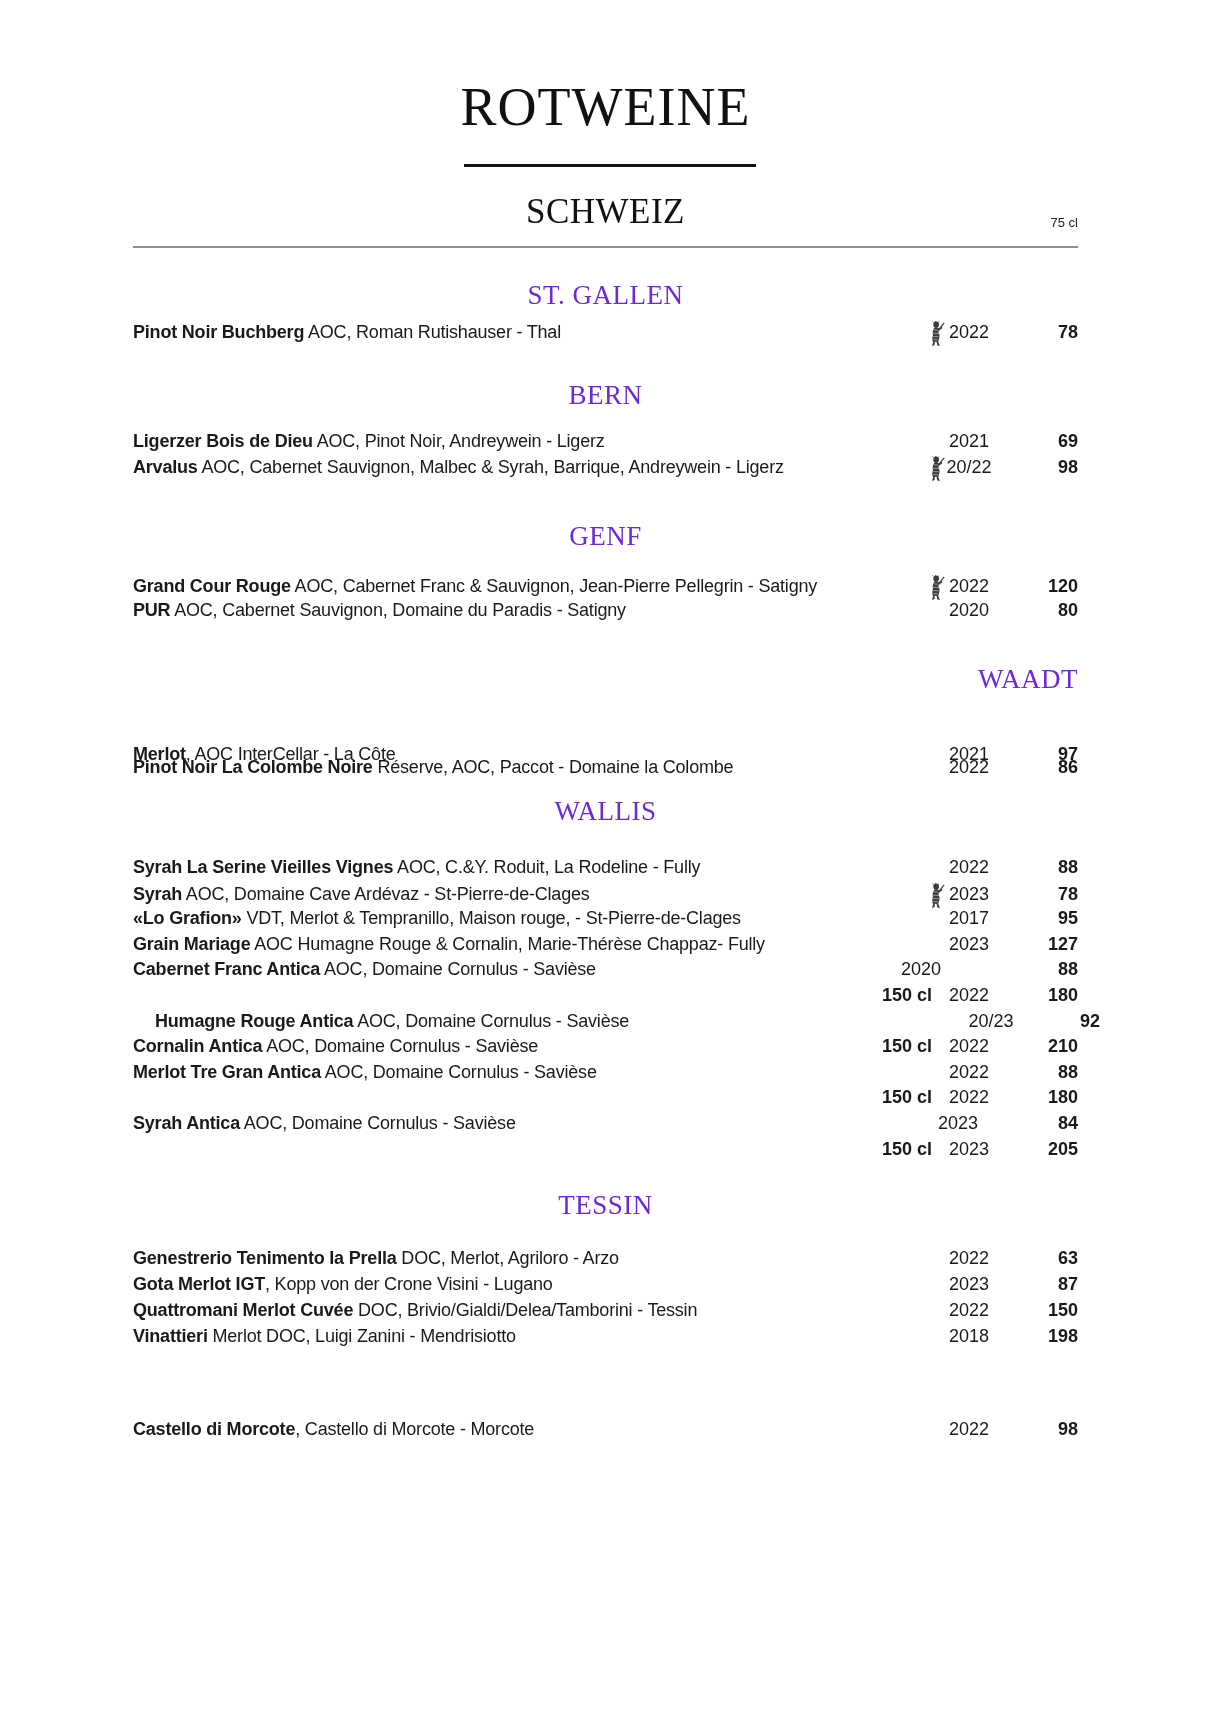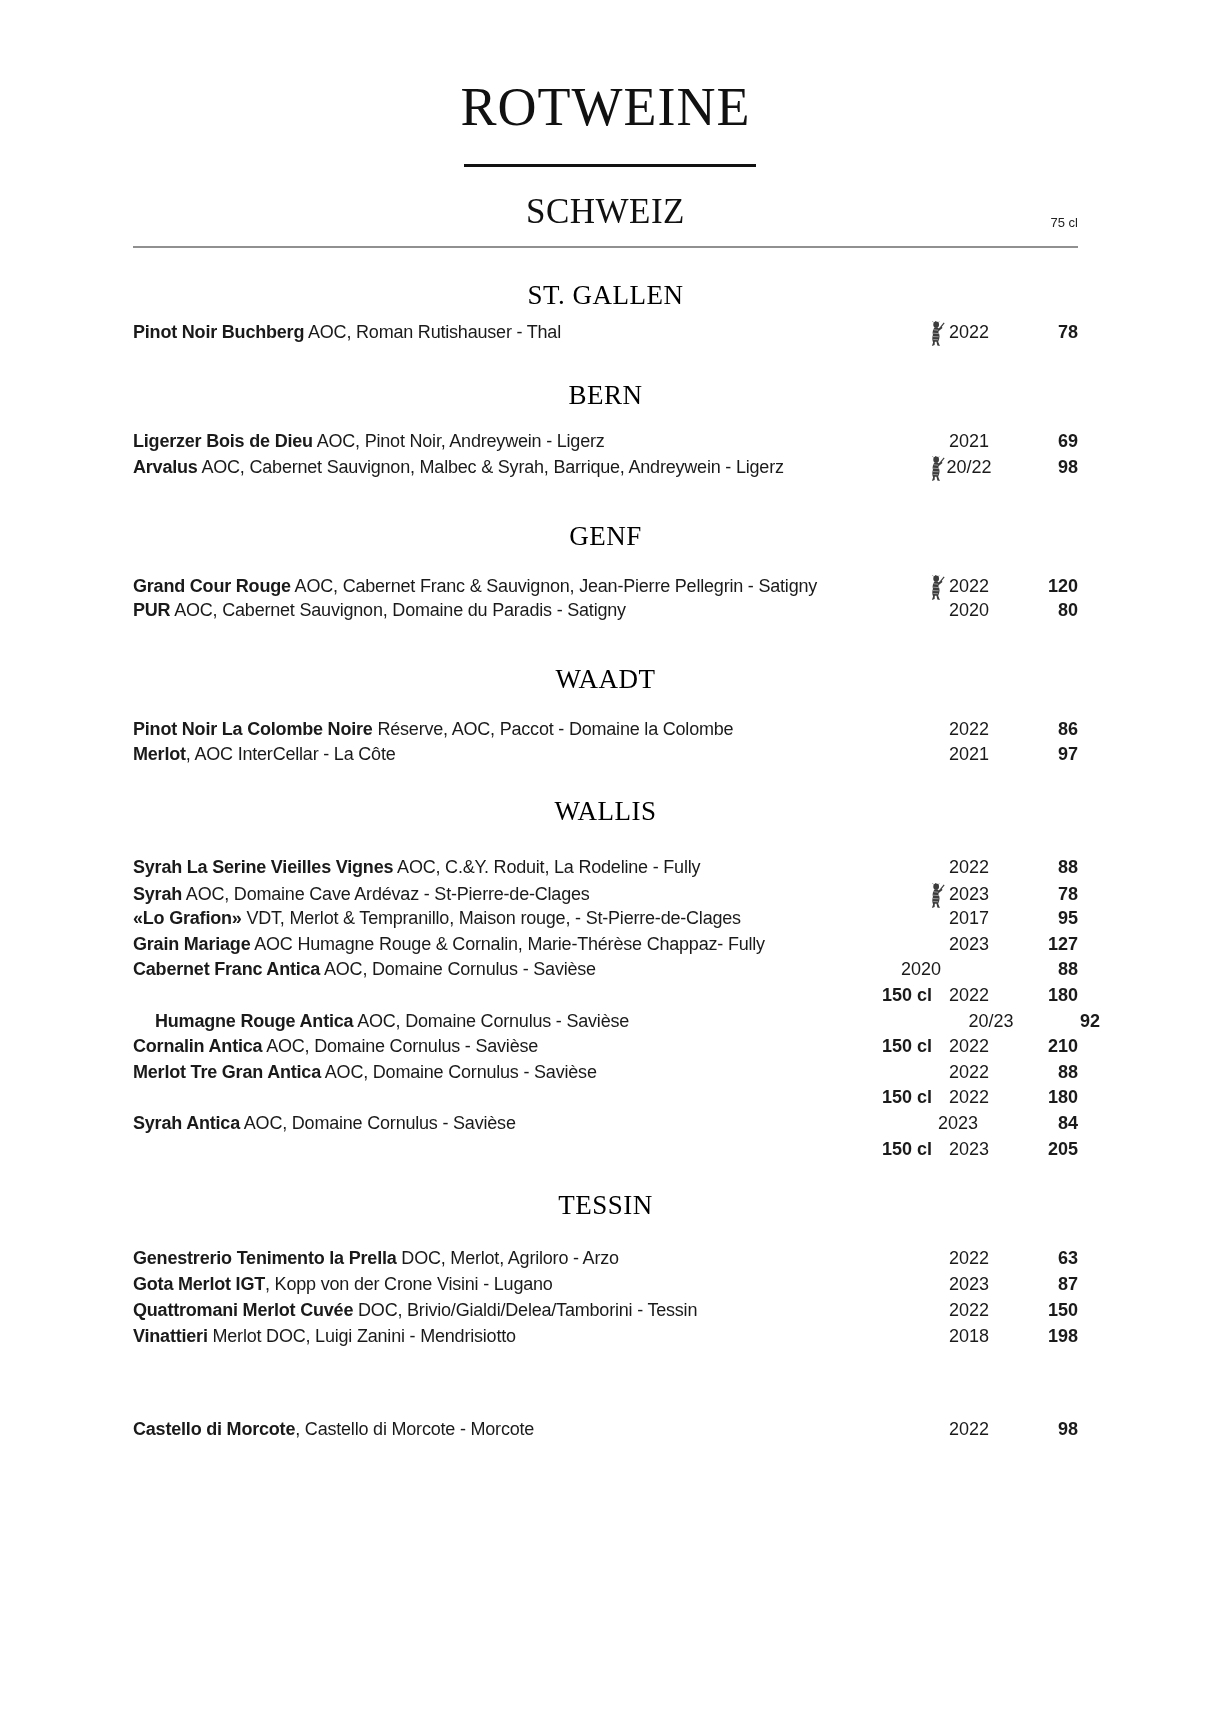--- a/index.html
+++ b/index.html
@@ -9,21 +9,21 @@
 
   .doc-title { position:absolute; left:133px; width:945px; top:76px; text-align:center;
     font-family:"Liberation Serif", serif; font-size:54px; font-weight:400; letter-spacing:1px; color:#111; }
   .title-rule { position:absolute; left:464px; top:164px; width:292px; height:3px; background:#111; }
   .doc-subtitle { position:absolute; left:133px; width:945px; top:192px; text-align:center;
     font-family:"Liberation Serif", serif; font-size:35px; font-weight:400; letter-spacing:0.5px; color:#111; }
   .volume { position:absolute; top:215px; right:144px; font-size:13px; color:#222; }
   .head-rule { position:absolute; left:133px; top:246px; width:945px; height:2px; background:#909090; }
 
   .section-title { position:absolute; left:133px; width:945px; text-align:center;
-    font-family:"Liberation Serif", serif; font-size:27px; font-weight:400; letter-spacing:0.5px; color:#000000; line-height:30px; }
+    font-family:"Liberation Serif", serif; font-size:27px; font-weight:400; letter-spacing:0.5px; color:#6d28d9; line-height:30px; }
 
   .row { position:absolute; left:133px; width:945px; height:26px; display:grid;
     grid-template-columns:1fr 64px 74px 72px; align-items:center; font-size:18px; line-height:26px; }
   .cell-name { white-space:nowrap; overflow:visible; letter-spacing:-0.2px; }
   .cell-name .wname { font-weight:700;text-align:center; }
   .cell-size { text-align:right; font-weight:700; white-space:nowrap; }
   .cell-year { text-align:center; font-weight:400; }
   .cell-price { text-align:right; font-weight:700; }
 
   .tip-icon { display:inline-block; width:17px; height:26px; vertical-align:middle;
@@ -92,22 +92,22 @@
             </svg></span></div>
         <div class="cell-year">2022</div>
         <div class="cell-price">120</div>
       </div>
       <div class="row" style="top: 597px;">
         <div class="cell-name"><span class="wname">PUR</span><span> AOC, Cabernet Sauvignon, Domaine du Paradis - Satigny</span></div>
         <div class="cell-size"></div>
         <div class="cell-year">2020</div>
         <div class="cell-price">80</div>
       </div>
-      <h3 class="section-title" style="top: 664px;">WAADT</h3>
-      <div class="row" style="top: 716px;">
+      <h3 class="section-title" style="top: 664px; text-align: right;">WAADT</h3>
+      <div class="row" style="top: 754px;">
         <div class="cell-name"><span class="wname">Pinot Noir La Colombe Noire</span><span> Réserve, AOC, Paccot - Domaine la Colombe</span></div>
         <div class="cell-size"></div>
         <div class="cell-year">2022</div>
         <div class="cell-price">86</div>
       </div>
       <div class="row" style="top: 741px;">
         <div class="cell-name"><span class="wname">Merlot</span><span>, AOC InterCellar - La Côte</span></div>
         <div class="cell-size"></div>
         <div class="cell-year">2021</div>
         <div class="cell-price">97</div>

